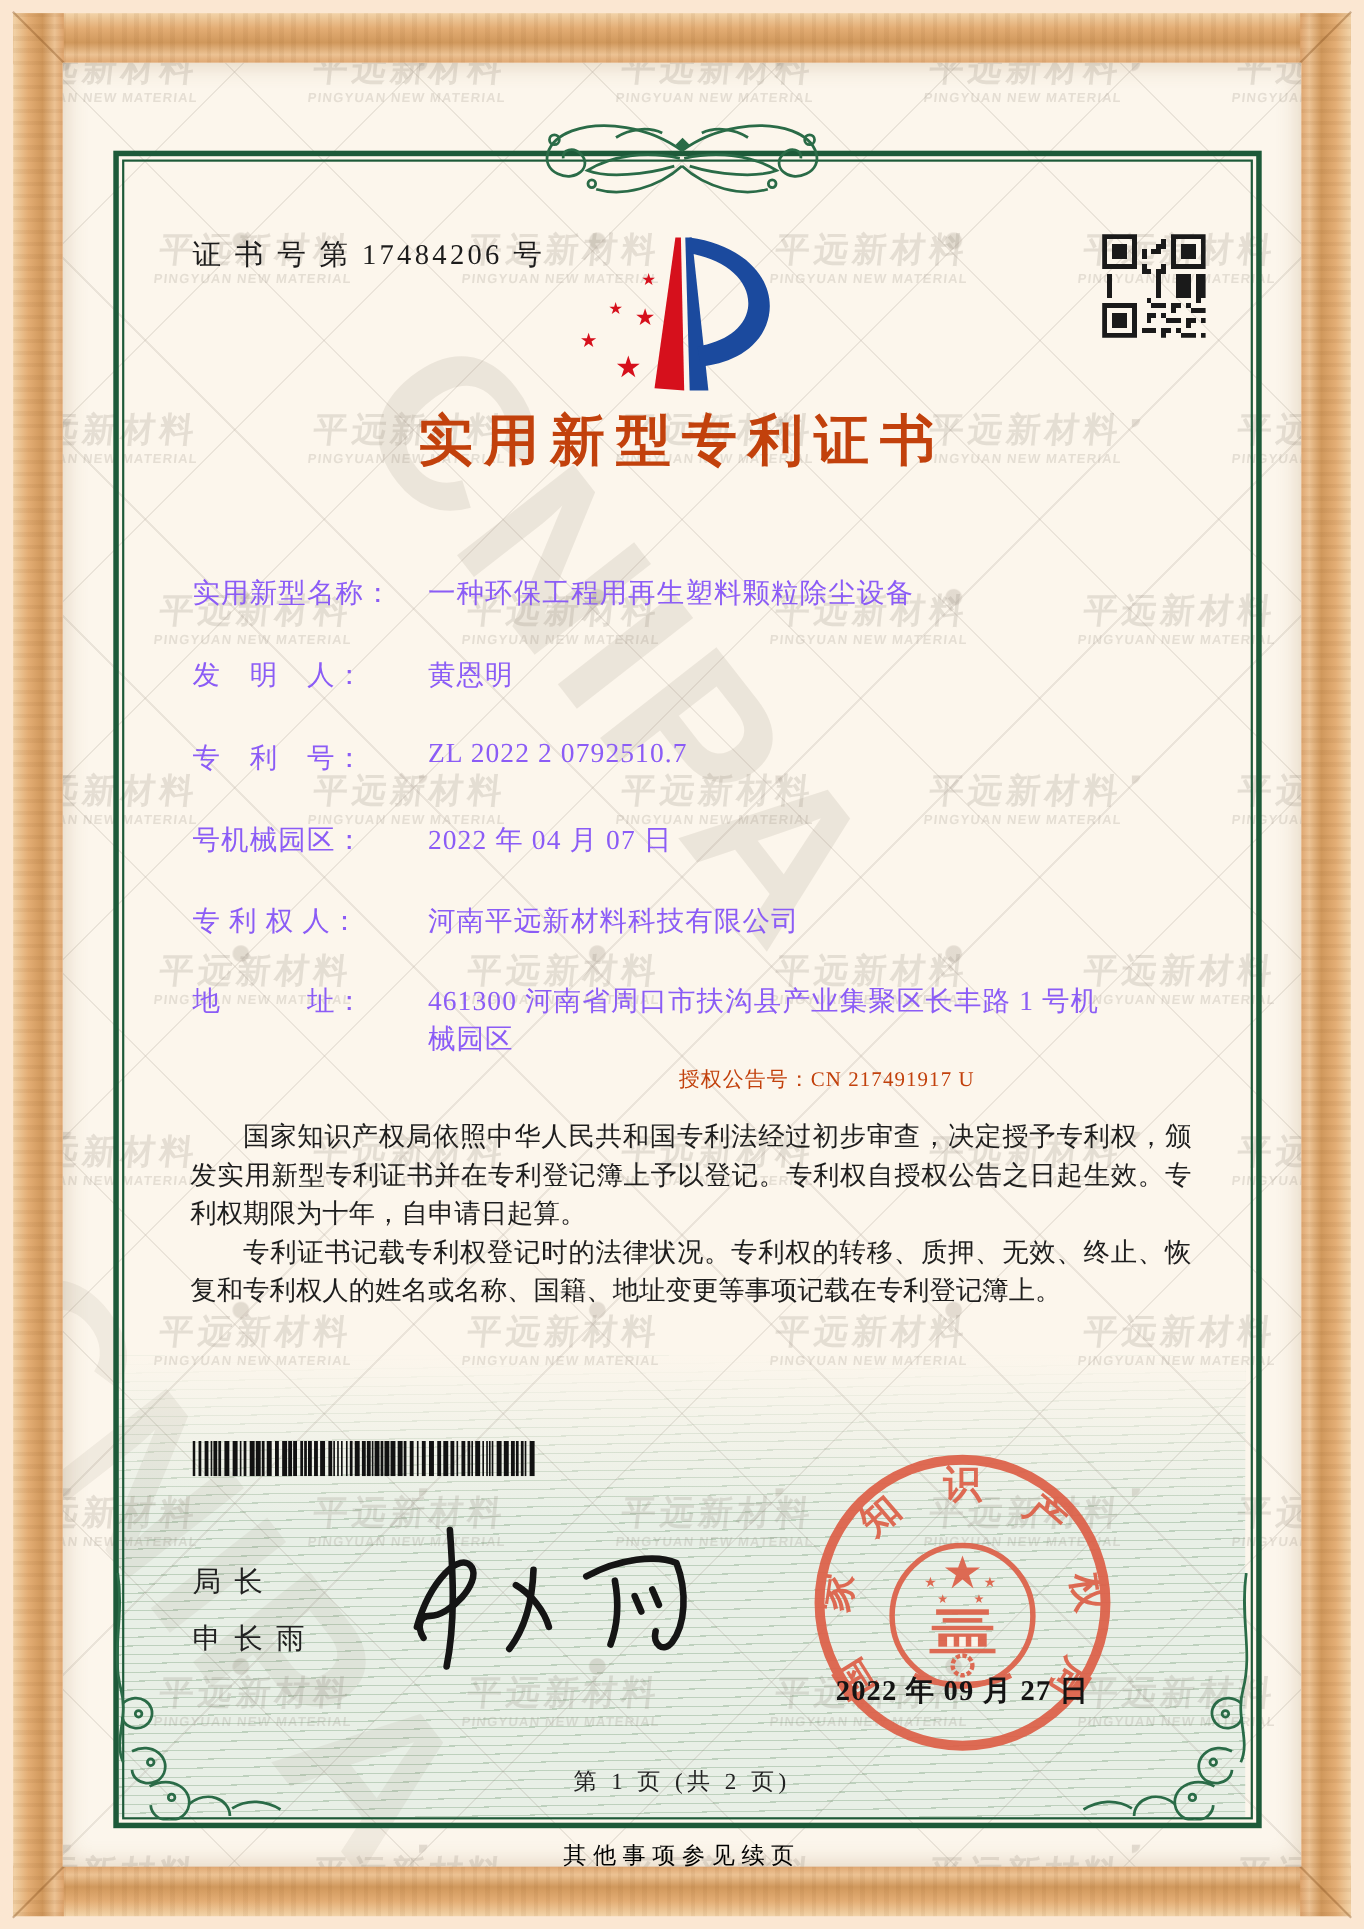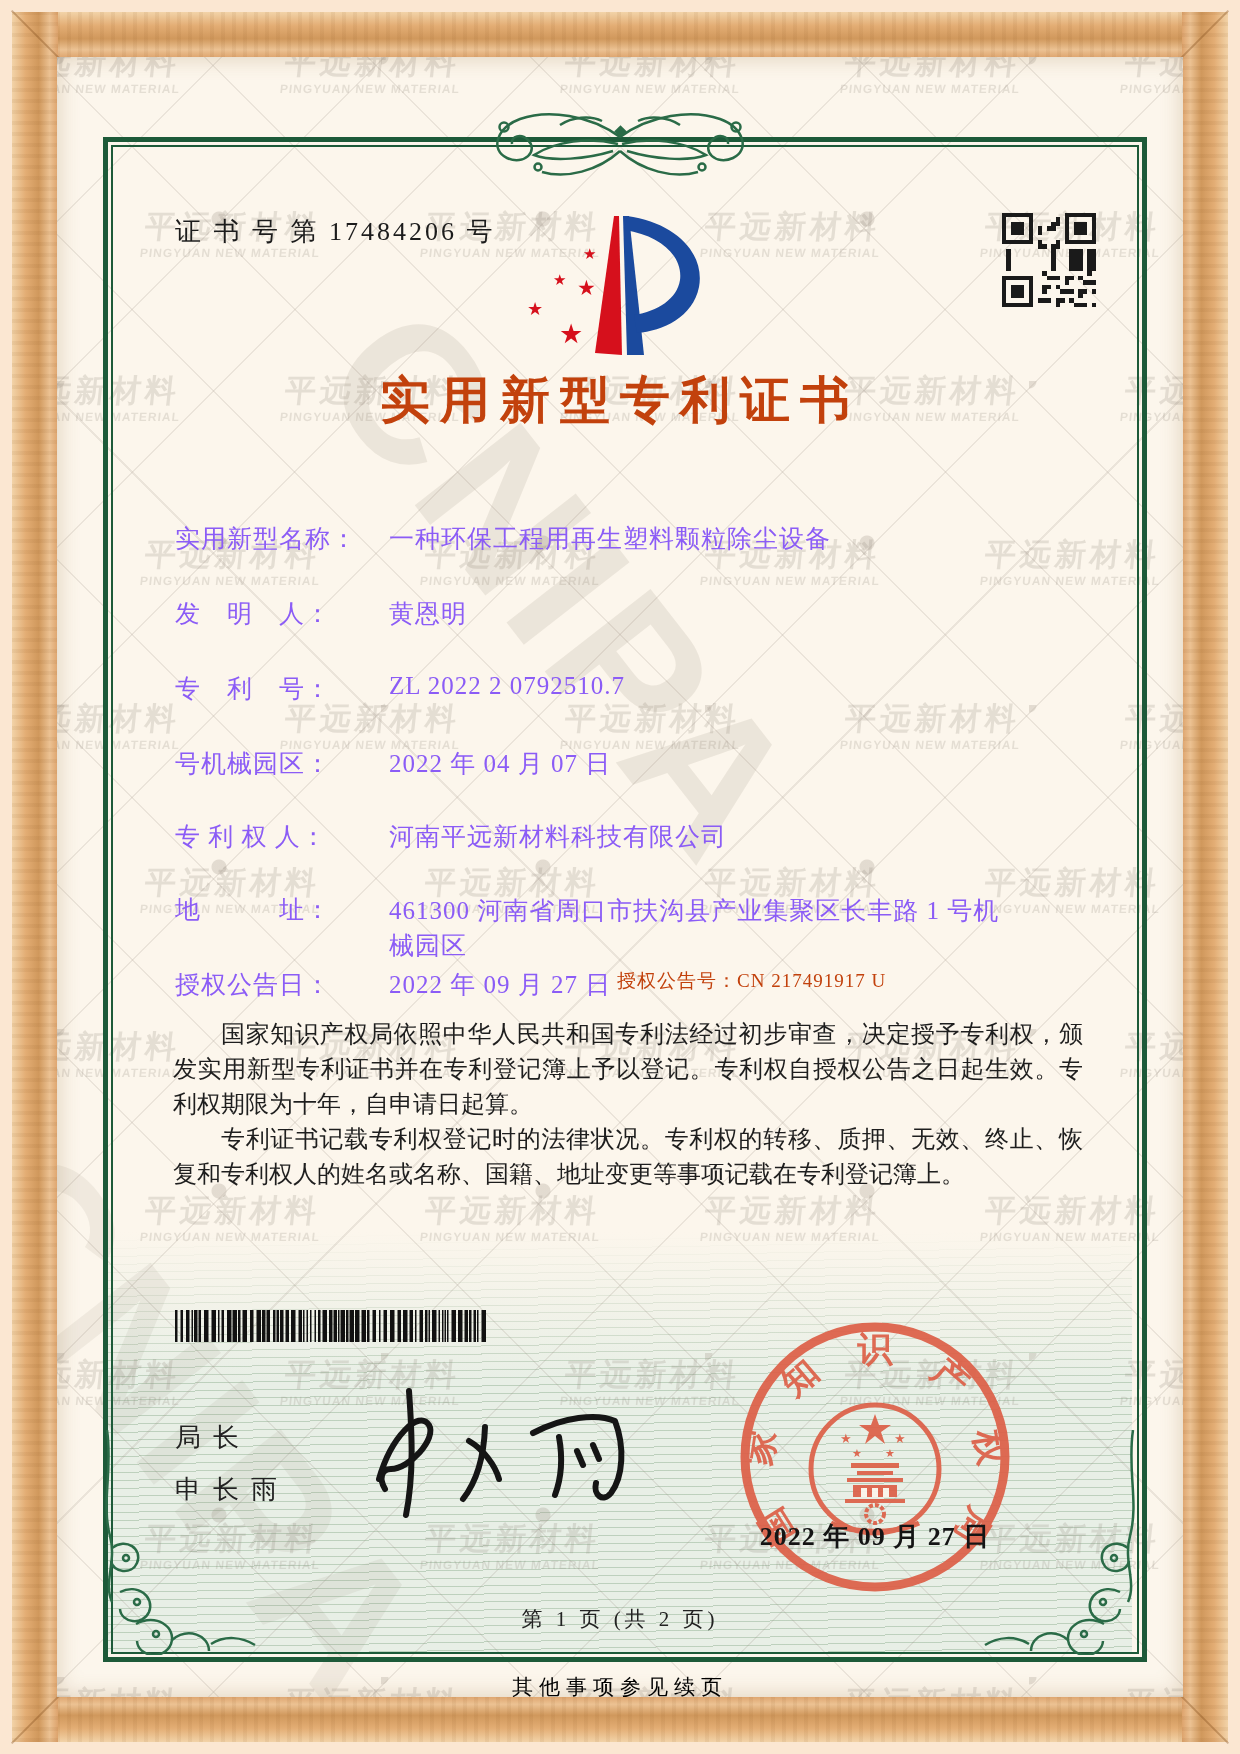--- a/index.html
+++ b/index.html
@@ -475,23 +475,20 @@
     </div>
     <div class="frow" style="top:690px;">
       <span class="flabel">号机械园区：</span><span class="fvalue">2022 年 04 月 07 日</span>
     </div>
     <div class="frow" style="top:763px;">
       <span class="flabel">专 利 权 人：</span><span class="fvalue">河南平远新材料科技有限公司</span>
     </div>
     <div class="frow" style="top:836px;">
       <span class="flabel">地　　　址：</span><span class="fvalue addr-val">461300 河南省周口市扶沟县产业集聚区长丰路 1 号机械园区</span>
     </div>
-    <div class="frow" style="top:911px;">
-      <span class="flabel">授权公告日：</span><span class="fvalue">2022 年 09 月 27 日</span>
-    </div>
     <div class="frow-right" style="top:911px;">
       <span>授权公告号：</span><span>CN 217491917 U</span>
     </div>
 
     <div class="body-text">
       <p>国家知识产权局依照中华人民共和国专利法经过初步审查，决定授予专利权，颁发实用新型专利证书并在专利登记簿上予以登记。专利权自授权公告之日起生效。专利权期限为十年，自申请日起算。</p>
       <p>专利证书记载专利权登记时的法律状况。专利权的转移、质押、无效、终止、恢复和专利权人的姓名或名称、国籍、地址变更等事项记载在专利登记簿上。</p>
     </div>
 
     <svg class="barcode" id="barcode-svg" viewBox="0 0 315 32" preserveAspectRatio="none">

